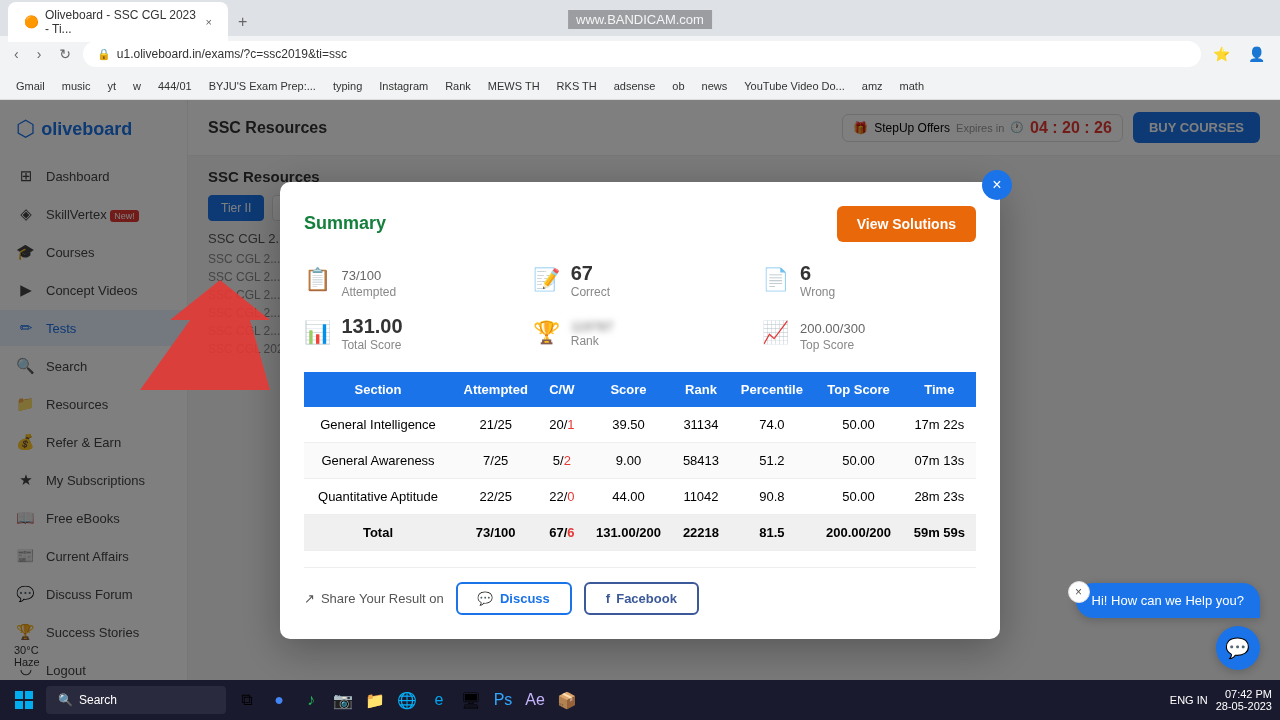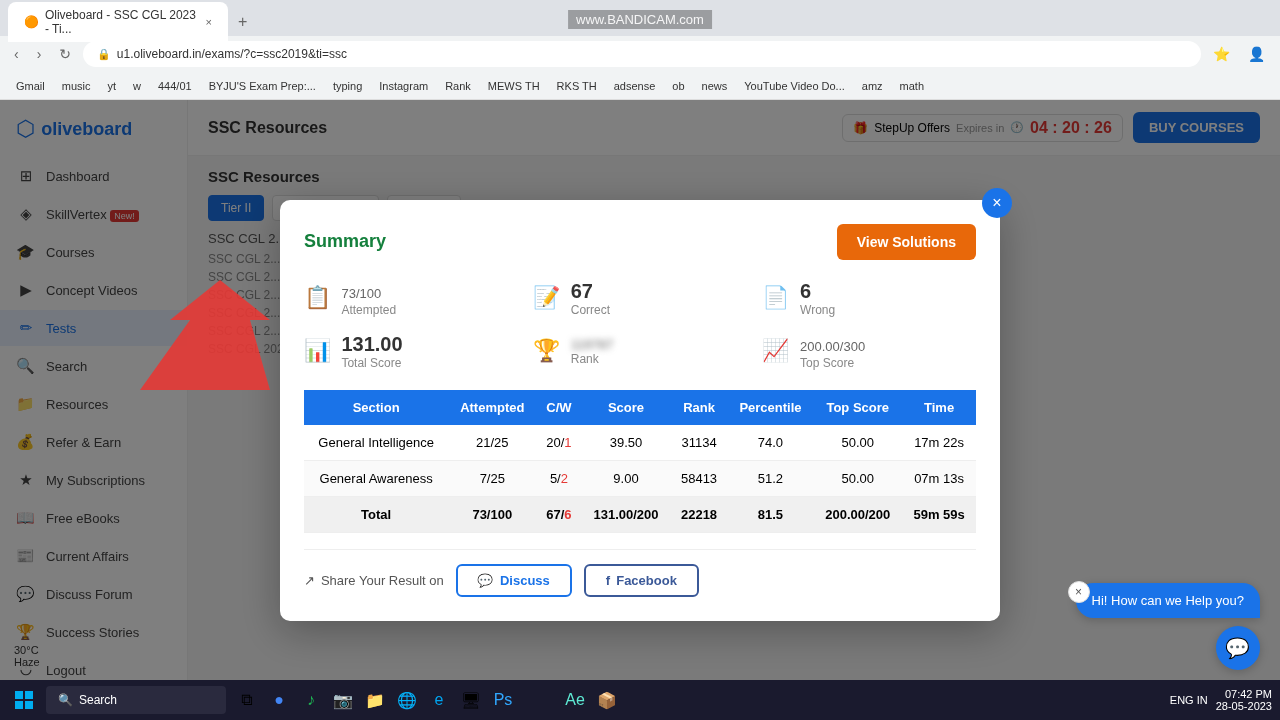--- a/index.html
+++ b/index.html
@@ -332,20 +332,30 @@
           <tr>
     <td>General Awareness</td>
     <td>7/25</td>
     <td>5/<span class="cw-red">2</span></td>
     <td>9.00</td>
     <td>58413</td>
     <td>51.2</td>
     <td>50.00</td>
     <td>07m 13s</td>
   </tr>
+          <tr>
+    <td>Quantitative Aptitude</td>
+    <td>22/25</td>
+    <td>22/<span class="cw-red">0</span></td>
+    <td>44.00</td>
+    <td>11042</td>
+    <td>90.8</td>
+    <td>50.00</td>
+    <td>28m 23s</td>
+  </tr>
           <tr style="font-weight: bold; background: rgb(240, 240, 240);">
     <td>Total</td>
     <td>73/100</td>
     <td>67/<span class="cw-red">6</span></td>
     <td>131.00/200</td>
     <td>22218</td>
     <td>81.5</td>
     <td>200.00/200</td>
     <td>59m 59s</td>
   </tr>
@@ -400,21 +410,21 @@
   <div class="taskbar-icons">
     <div class="taskbar-icon">⧉</div>
     <div class="taskbar-icon" style="color:#4285f4;">●</div>
     <div class="taskbar-icon" style="color:#1db954;">♪</div>
     <div class="taskbar-icon">📷</div>
     <div class="taskbar-icon" style="color:#f5a623;">📁</div>
     <div class="taskbar-icon" style="color:#0078d7;">🌐</div>
     <div class="taskbar-icon" style="color:#00a4ef;">e</div>
     <div class="taskbar-icon">🖥</div>
     <div class="taskbar-icon" style="color:#31a8ff;">Ps</div>
-    <div class="taskbar-icon" style="color:#5eead4;margin-left:40px;">Ae</div>
+    <div class="taskbar-icon" style="color:#c4b5fd;">Ae</div>
     <div class="taskbar-icon">📦</div>
   </div>
   <div class="taskbar-right">
     <span>ENG IN</span>
     <div class="taskbar-time">
       <div>07:42 PM</div>
       <div>28-05-2023</div>
     </div>
   </div>
 </div>

